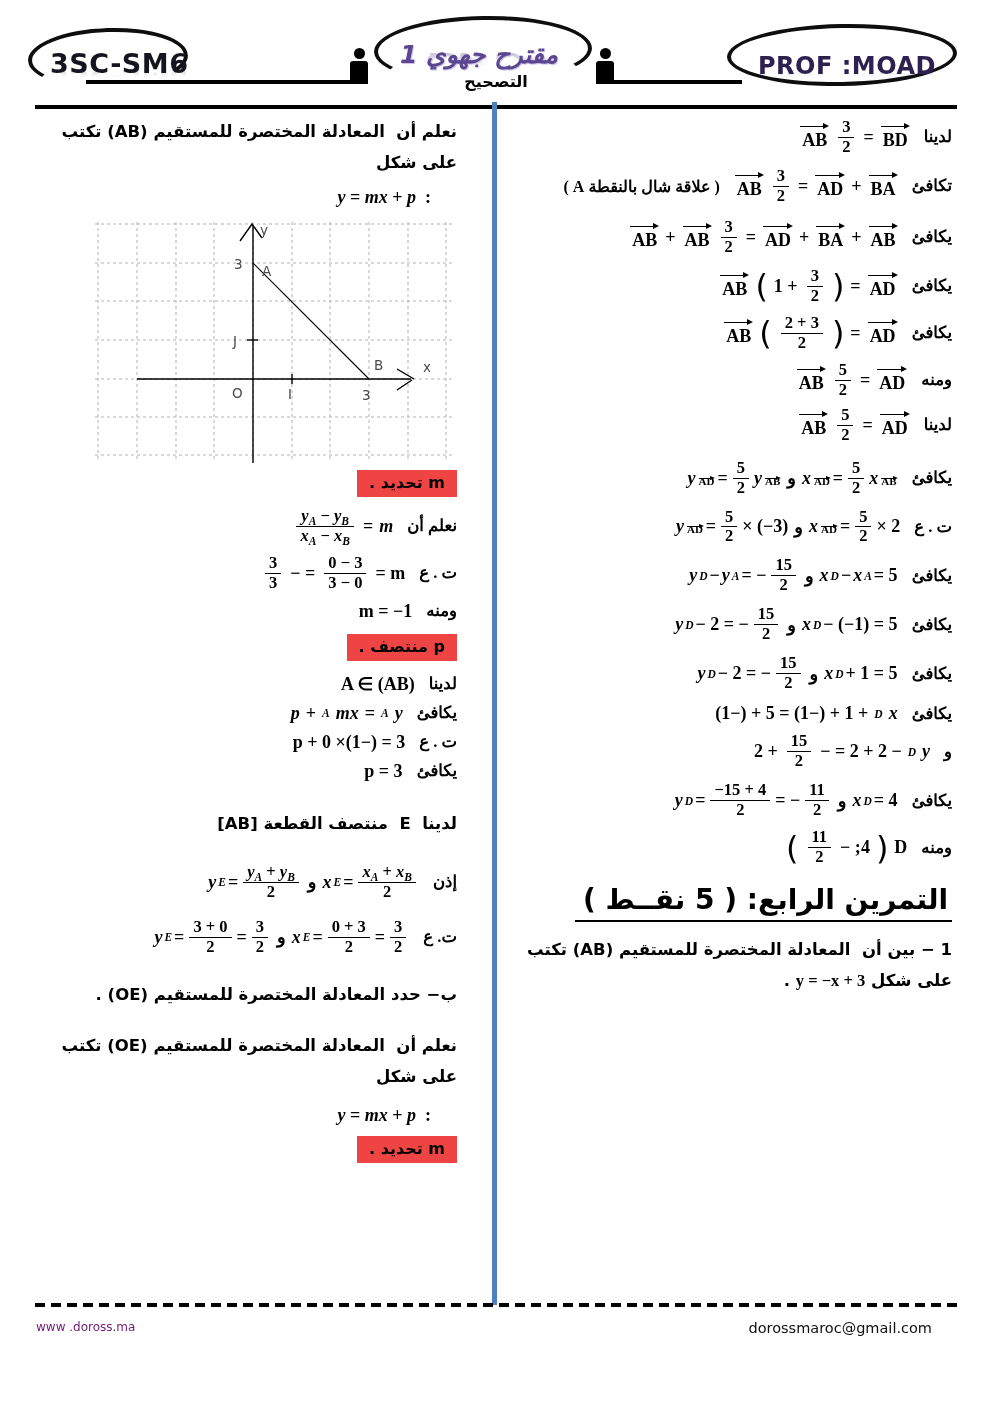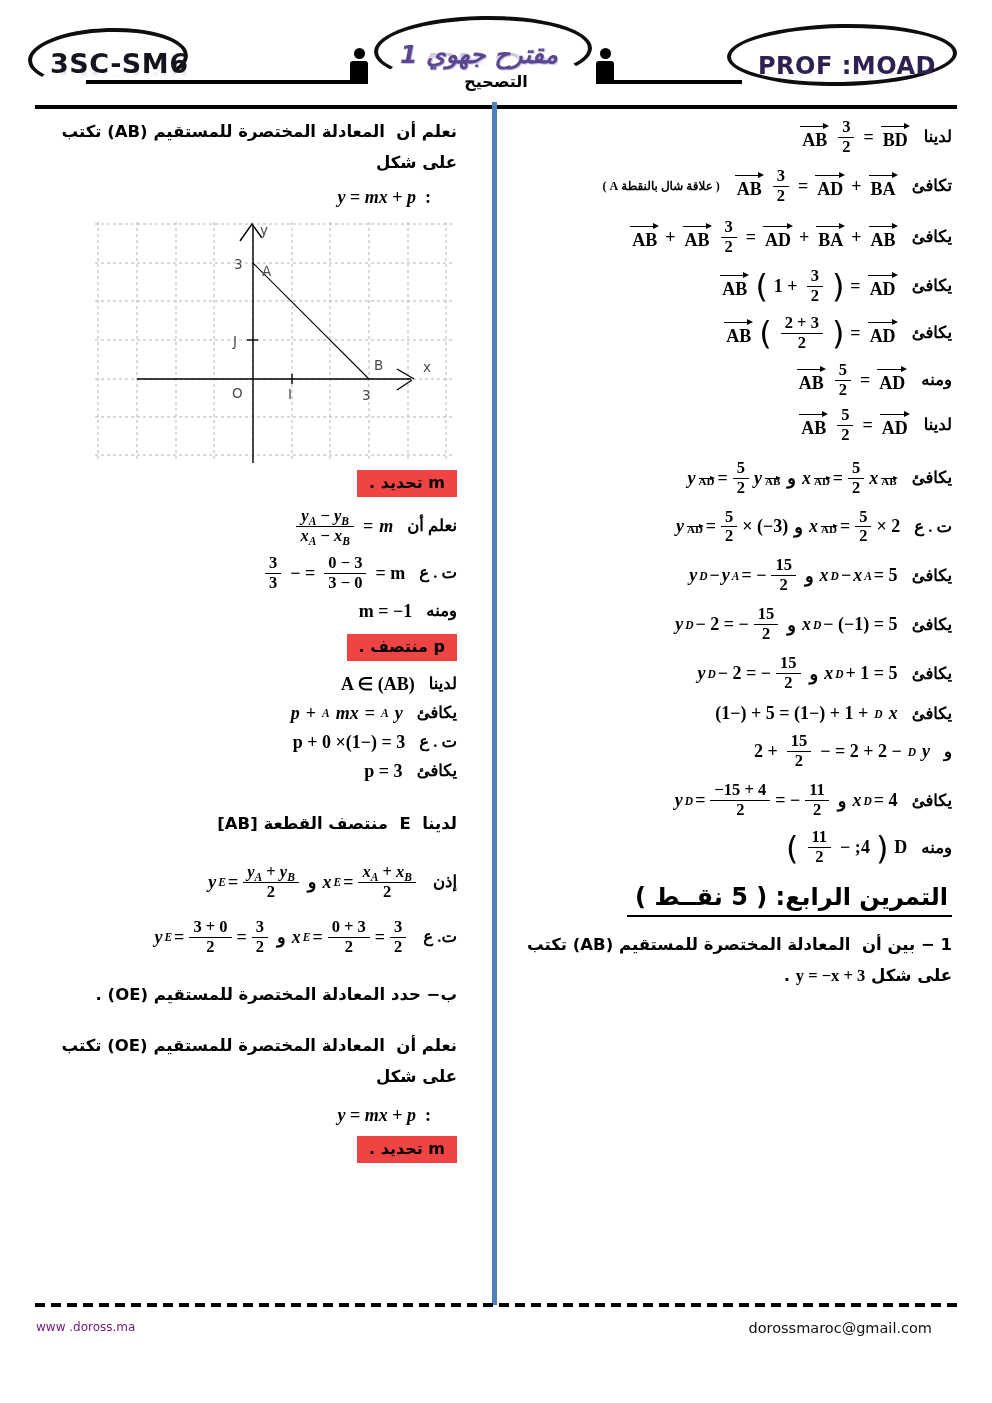--- a/index.html
+++ b/index.html
@@ -30,24 +30,24 @@
   .v-divider { position:absolute; left:492px; top:102px; width:5px; height:1203px; background:#4f81bd; }
 
   
   .col { position:absolute; direction:rtl; }
   .col-left  { left:37px;  top:114px; width:420px; }
   .col-right { left:502px; top:116px; width:450px; }
 
   .row { display:flex; direction:rtl; align-items:center; }
   .row .lbl { font-weight:bold; font-size:16.5px; white-space:nowrap; }
   .row .eq  { display:inline-flex; direction:rtl; align-items:center; margin-right:14px; gap:6px; }
-  .row .note{ font-weight:bold; font-size:12px; white-space:nowrap; margin-right:14px; }
+  .row .note{ font-weight:bold; font-size:16px; white-space:nowrap; margin-right:14px; }
   .row.text .txt { width:100%; text-align:right; font-weight:bold; font-size:16.5px; line-height:1.9; }
   .row.heading .txt { width:100%; text-align:right; }
-  .row.heading .txt span { font-size:24px; font-weight:bold; border-bottom:2.5px solid #000; padding:0 4px 4px 8px; }
+  .row.heading .txt span { font-size:28px; font-weight:bold; border-bottom:2.5px solid #000; padding:0 4px 4px 8px; }
   .row.ceq { justify-content:flex-start; padding-right:26px; }
   .section-box { background:#ef4444; padding:3px 12px 5px; font-weight:bold; font-size:16px;
                  direction:ltr; unicode-bidi:isolate; }
 
   
   .math, .eq { font-family:"Liberation Serif", serif; font-weight:bold; font-size:18px; }
   .math { direction:ltr; unicode-bidi:isolate; }
   .eq i, .math i { font-style:italic; }
   .eq sub, .math sub { font-size:11.5px; font-style:italic; line-height:0; }
   .ml { direction:ltr; unicode-bidi:isolate; display:inline-flex; align-items:center; gap:2px;

